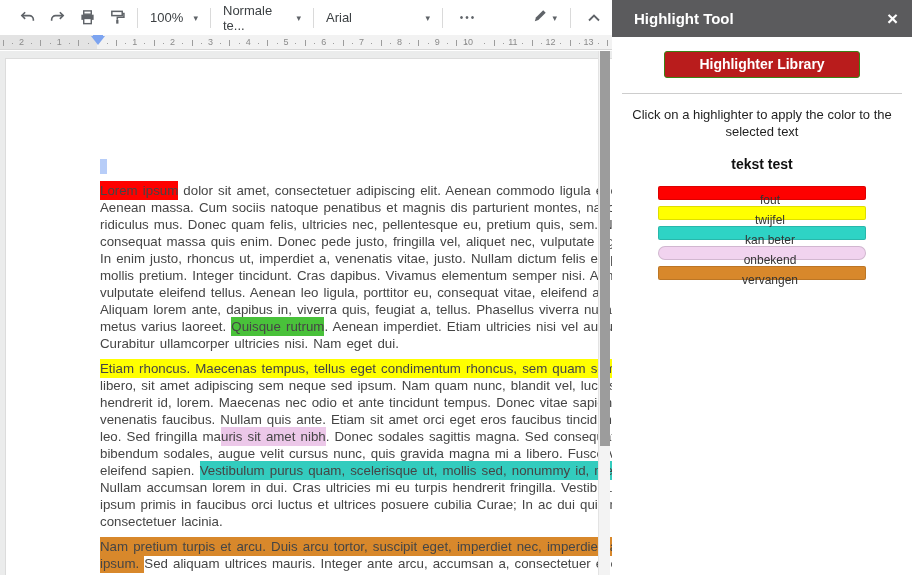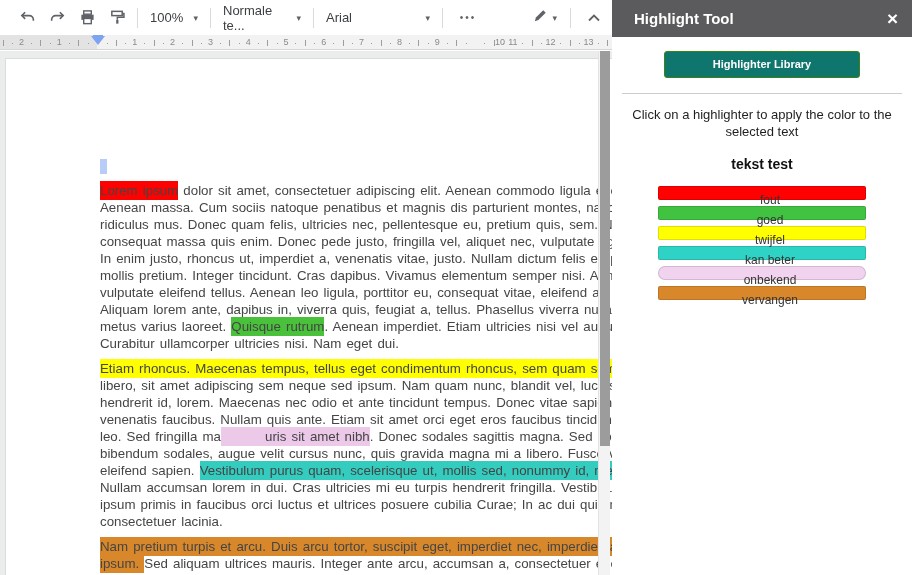--- a/index.html
+++ b/index.html
@@ -55,22 +55,22 @@
   .v-thumb { position:absolute; left:1px; top:0; width:10px; height:395px; background:#9c9c9c; cursor:pointer; }
 
   
   .panel { position:absolute; left:612px; top:0; width:300px; height:575px; background:#fff; }
   .panel-header { height:37px; background:#5b5b5d; color:#fff; display:flex; align-items:center;
                   padding:0 14px 0 22px; font-size:15px; font-weight:bold; }
   .panel-close { margin-left:auto; font-size:19px; font-weight:bold; cursor:pointer; line-height:1; }
   .panel-body { text-align:center; font-size:13px; color:#222; }
   .panel-sub { margin-top:15px; }
   .btn-green { display:inline-block; width:196px; height:27px; line-height:25px; margin-top:14px;
-               background:#0f766e; border:1px solid #3b8314; border-radius:3px;
-               color:#fff; font-weight:bold; font-size:11px; cursor:pointer; }
+               background:#b91c1c; border:1px solid #3b8314; border-radius:3px;
+               color:#fff; font-weight:bold; font-size:14px; cursor:pointer; }
   .divider { border-top:1px solid #cdcdcd; margin:15px 10px 0 10px; }
   .instruction { margin:12px auto 0; width:286px; line-height:17px; color:#1f1f1f; }
   .btn-gray { display:inline-block; width:196px; height:27px; line-height:25px; margin-top:14px;
               background:#f5f5f5; border:1px solid #c6c6c6; border-radius:3px;
               color:#444; font-size:13px; cursor:pointer; }
   .set-name { margin-top:16px; font-size:14px; font-weight:bold; color:#111; }
   .swatches { margin:14px auto 0; width:208px; }
   .swatch { height:14px; line-height:26px; border:1px solid rgba(0,0,0,0.13); border-radius:2px;
             margin-bottom:6px; font-size:12px; color:#333; text-align:center; cursor:pointer;padding-left:16px; }
 </style>
@@ -163,21 +163,21 @@
       <div id="ruler-ticks">
           <span class="ruler-num" style="left: 134.8px;">1</span>
           <span class="ruler-num" style="left: 172.6px;">2</span>
           <span class="ruler-num" style="left: 210.4px;">3</span>
           <span class="ruler-num" style="left: 248.2px;">4</span>
           <span class="ruler-num" style="left: 286px;">5</span>
           <span class="ruler-num" style="left: 323.8px;">6</span>
           <span class="ruler-num" style="left: 361.6px;">7</span>
           <span class="ruler-num" style="left: 399.4px;">8</span>
           <span class="ruler-num" style="left: 437.2px;">9</span>
-          <span class="ruler-num" style="left: 500px;">10</span>
+          <span class="ruler-num" style="left: 468px;">10</span>
           <span class="ruler-num" style="left: 512.8px;">11</span>
           <span class="ruler-num" style="left: 550.6px;">12</span>
           <span class="ruler-num" style="left: 588.4px;">13</span>
           <span class="ruler-num" style="left: 59.2px;">1</span>
           <span class="ruler-num" style="left: 21.4px;">2</span>
           <span class="ruler-bar" style="left: 2.5px;"></span>
           <span class="ruler-dot" style="left: 12px;"></span>
           <span class="ruler-dot" style="left: 30.9px;"></span>
           <span class="ruler-bar" style="left: 40.3px;"></span>
           <span class="ruler-dot" style="left: 49.8px;"></span>
@@ -246,21 +246,21 @@
               <div class="line"><span>vulputate eleifend tellus. Aenean leo ligula, porttitor eu, consequat vitae, eleifend ac, enim.</span></div>
               <div class="line"><span>Aliquam lorem ante, dapibus in, viverra quis, feugiat a, tellus. Phasellus viverra nulla ut</span></div>
               <div class="line"><span>metus varius laoreet. </span><span class="hl" style="background: rgb(73, 193, 58); margin-top: 16px;">Quisque rutrum</span><span>. Aenean imperdiet. Etiam ultricies nisi vel augue.</span></div>
               <div class="line"><span>Curabitur ullamcorper ultricies nisi. Nam eget dui.</span></div>
             </div>
             <div class="para">
               <div class="line"><span class="hl" style="background: rgb(255, 255, 0);">Etiam rhoncus. Maecenas tempus, tellus eget condimentum rhoncus, sem quam semper</span></div>
               <div class="line"><span>libero, sit amet adipiscing sem neque sed ipsum. Nam quam nunc, blandit vel, luctus pulvinar,</span></div>
               <div class="line"><span>hendrerit id, lorem. Maecenas nec odio et ante tincidunt tempus. Donec vitae sapien ut libero</span></div>
               <div class="line"><span>venenatis faucibus. Nullam quis ante. Etiam sit amet orci eget eros faucibus tincidunt. Duis</span></div>
-              <div class="line"><span>leo. Sed fringilla ma</span><span class="hl" style="background: rgb(236, 200, 233); padding-left: 44px;">uris sit amet nibh</span><span>. Donec sodales sagittis magna. Sed consequat, leo eget</span></div>
+              <div class="line"><span>leo. Sed fringilla ma</span><span class="hl" style="background: rgb(236, 200, 233);">uris sit amet nibh</span><span>. Donec sodales sagittis magna. Sed consequat, leo eget</span></div>
               <div class="line"><span>bibendum sodales, augue velit cursus nunc, quis gravida magna mi a libero. Fusce vulputate</span></div>
               <div class="line"><span>eleifend sapien. </span><span class="hl" style="background: rgb(51, 204, 190);">Vestibulum purus quam, scelerisque ut, mollis sed, nonummy id, metus.</span></div>
               <div class="line"><span>Nullam accumsan lorem in dui. Cras ultricies mi eu turpis hendrerit fringilla. Vestibulum ante</span></div>
               <div class="line"><span>ipsum primis in faucibus orci luctus et ultrices posuere cubilia Curae; In ac dui quis mi</span></div>
               <div class="line"><span>consectetuer lacinia.</span></div>
             </div>
             <div class="para">
               <div class="line"><span class="hl" style="background: rgb(216, 136, 43);">Nam pretium turpis et arcu. Duis arcu tortor, suscipit eget, imperdiet nec, imperdiet iaculis,</span></div>
               <div class="line"><span class="hl" style="background: rgb(216, 136, 43);">ipsum. </span><span>Sed aliquam ultrices mauris. Integer ante arcu, accumsan a, consectetuer eget,</span></div>
               <div class="line"><span>posuere ut, mauris. Praesent adipiscing. Phasellus ullamcorper ipsum rutrum nunc.</span></div>
@@ -278,21 +278,20 @@
       <span>Highlight Tool</span>
       <span class="panel-close">×</span>
     </div>
     <div class="panel-body">
       <div class="btn-green">Highlighter Library</div>
       <div class="divider"></div>
       <div class="instruction">Click on a highlighter to apply the color to the selected text</div>
       <div class="set-name">tekst test</div>
       <div class="swatches" id="swatch-list">
           <div class="swatch" style="background: rgb(254, 1, 0);">fout</div>
-          <div class="swatch" style="background: rgb(65, 195, 65);">goed</div>
           <div class="swatch" style="background: rgb(255, 255, 0);">twijfel</div>
           <div class="swatch" style="background: rgb(46, 211, 197);">kan beter</div>
           <div class="swatch" style="background: rgb(241, 211, 239); border-radius: 8px;">onbekend</div>
           <div class="swatch" style="background: rgb(216, 136, 43);">vervangen</div>
         </div>
     </div>
   </div>
 </div>
 
 </body></html>

